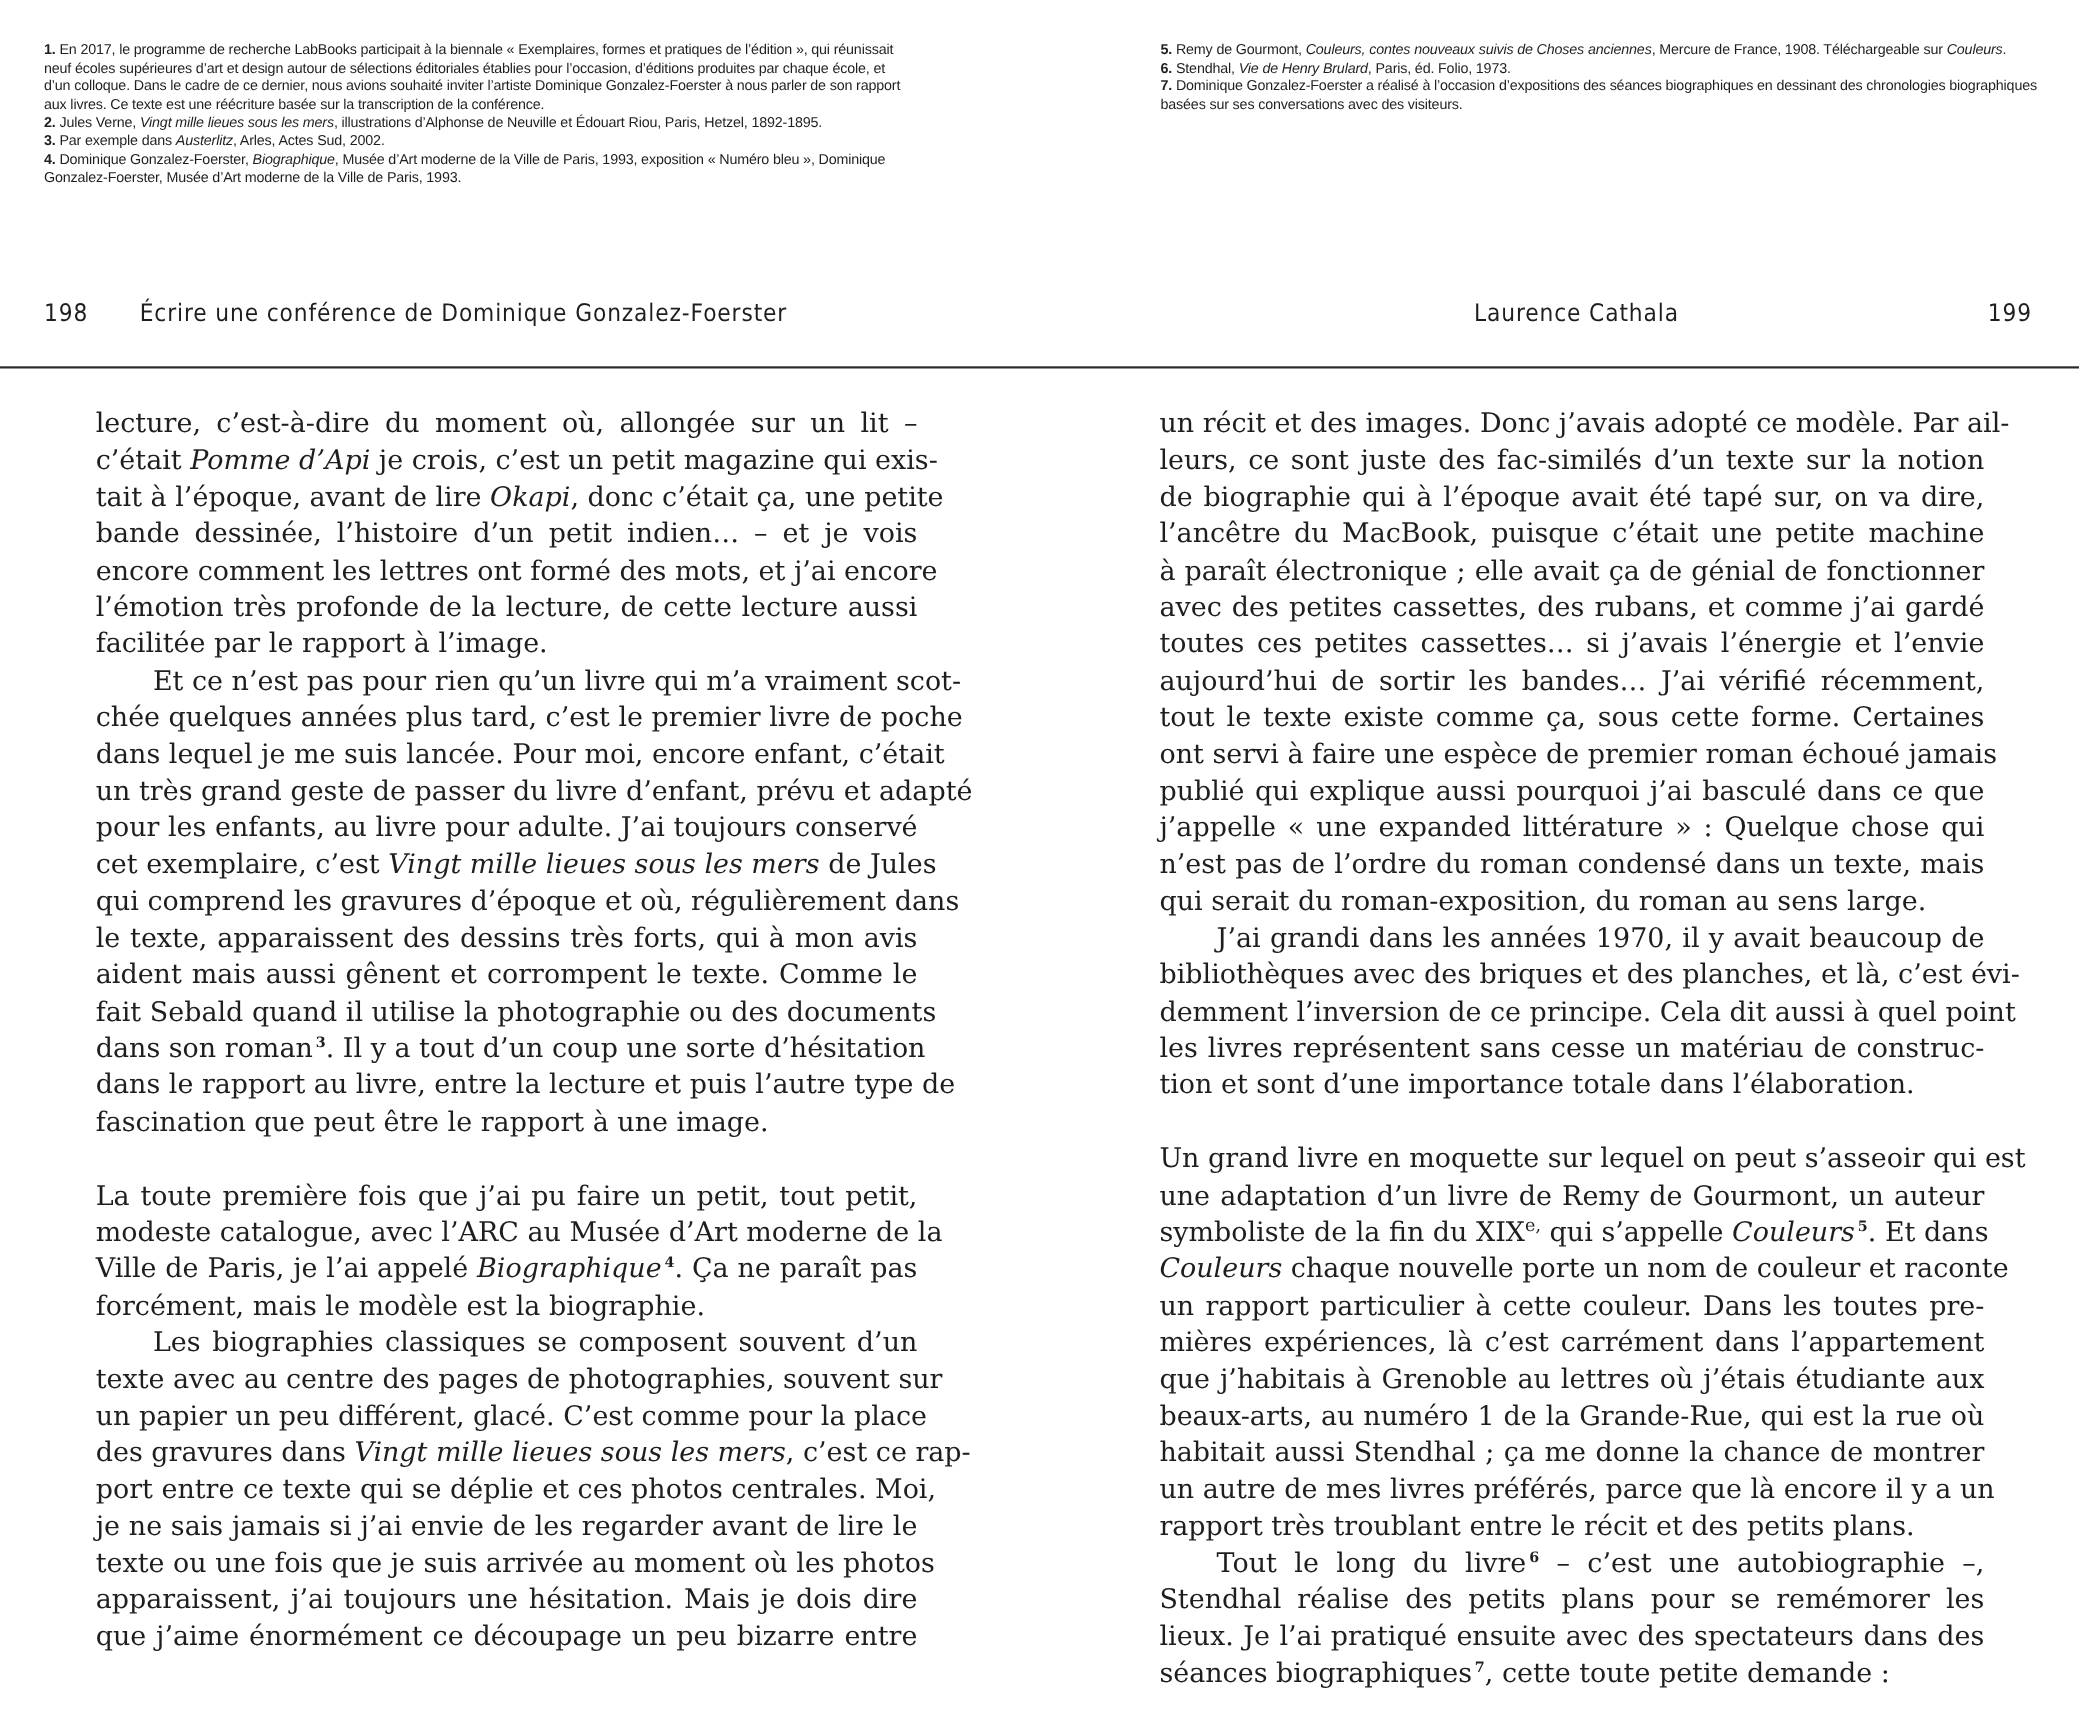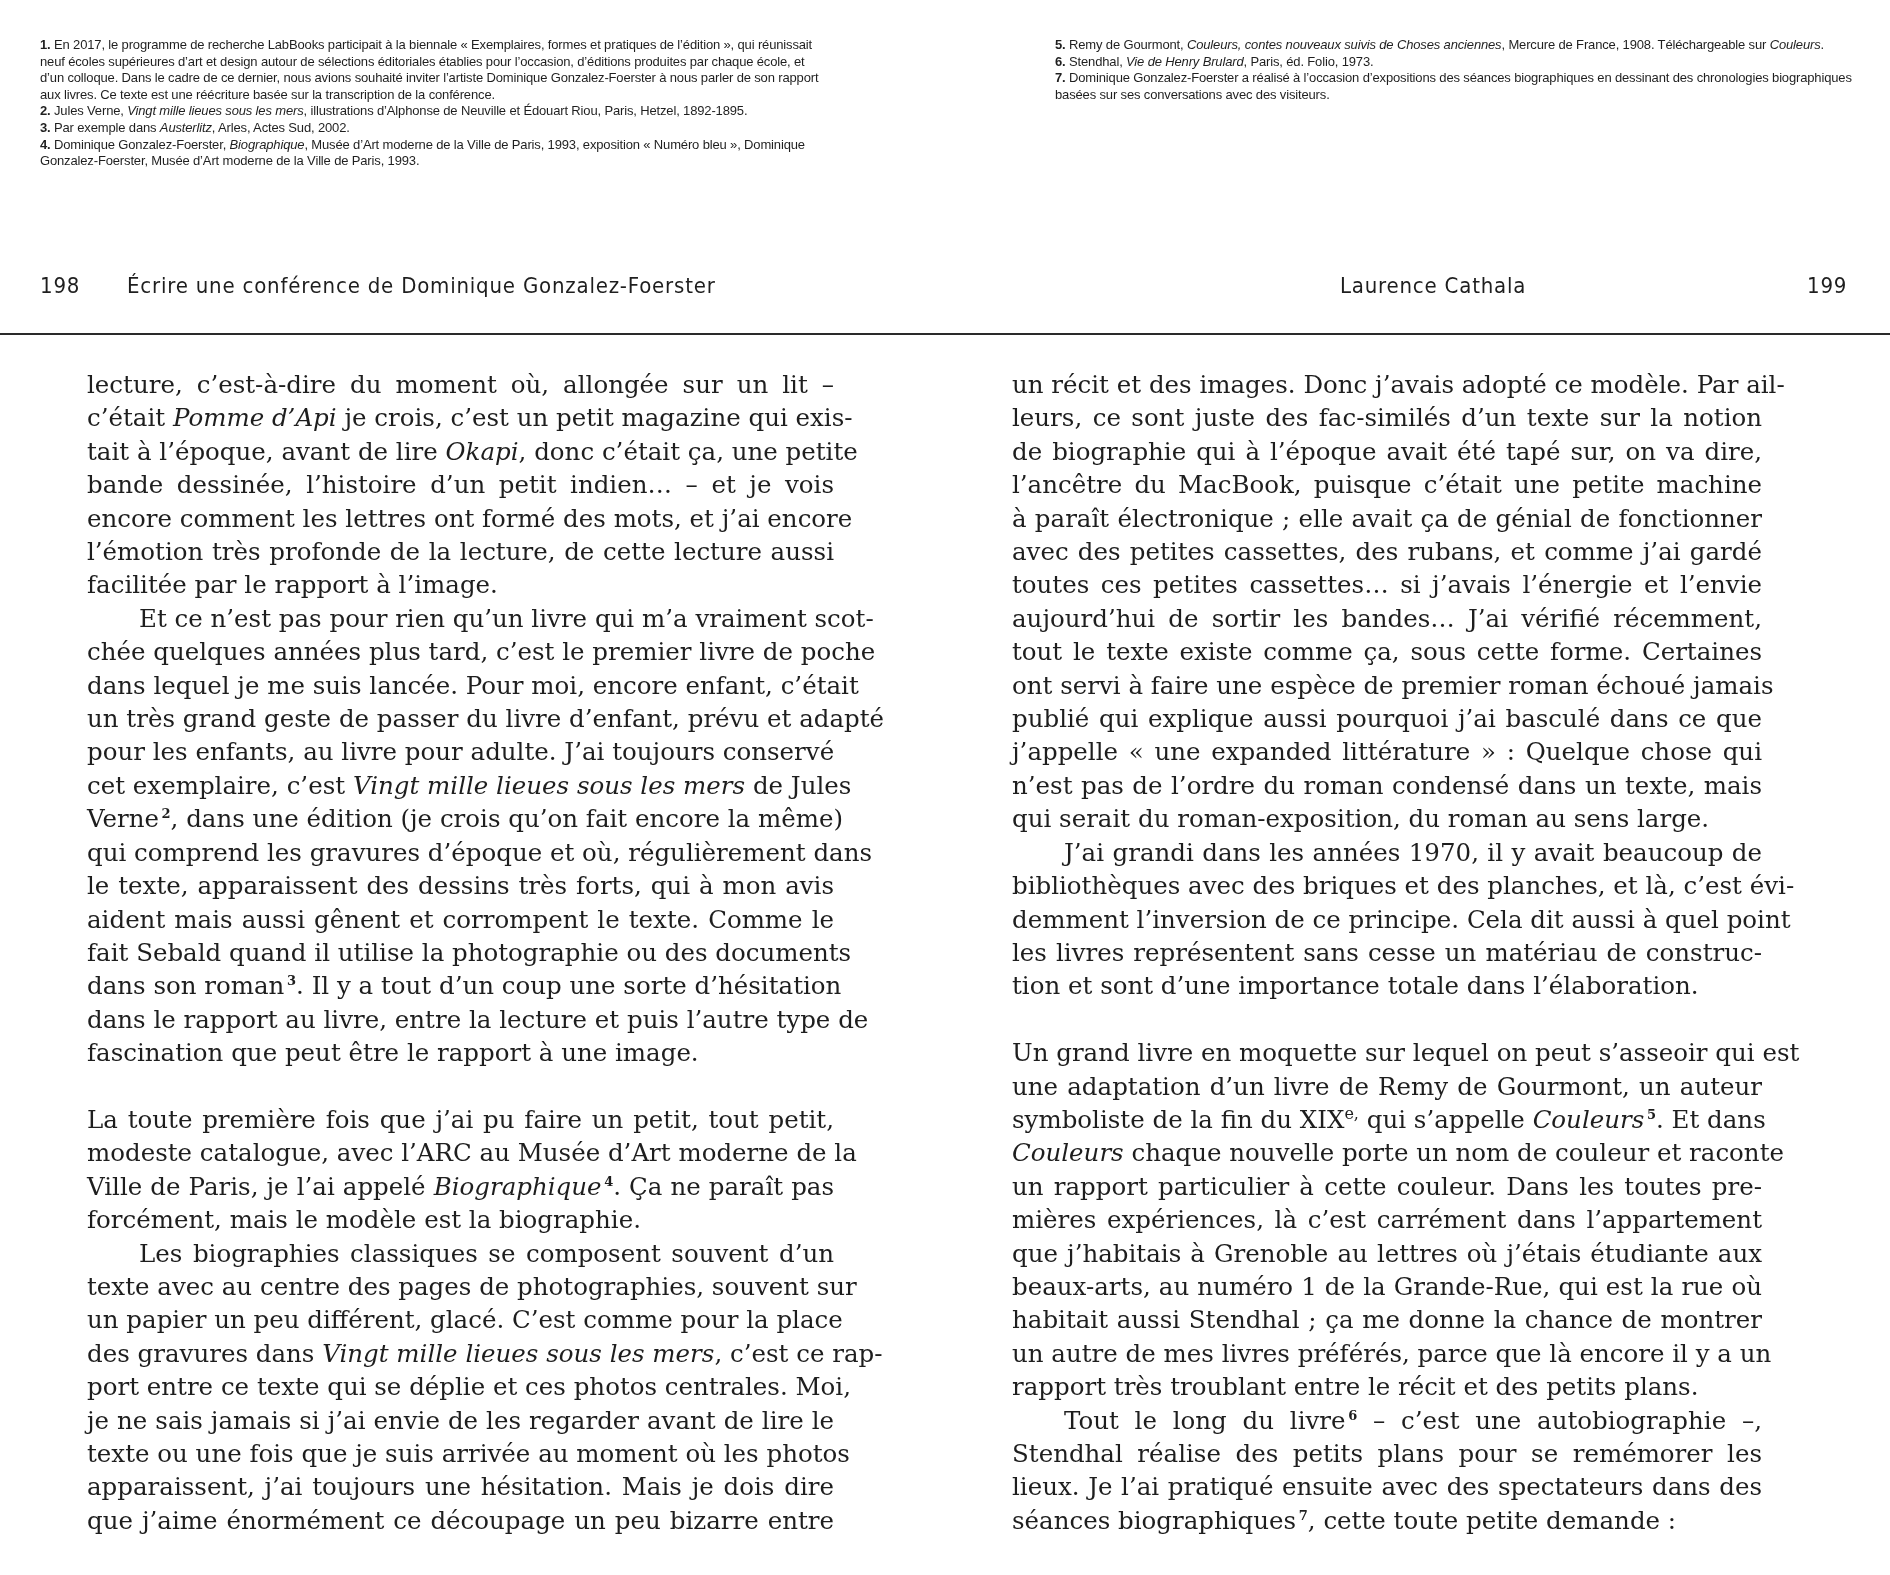--- a/index.html
+++ b/index.html
@@ -58,21 +58,21 @@
     top: 338px;
     font-family: "DejaVu Serif", "Liberation Serif", serif;
     font-size: 24.5px;
     line-height: 33.4px;
     color: #1e1e1e;
     text-align: justify;
     hyphens: manual;
     margin-top: 30px;
   }
   .body-col.left { left: 87px; width: 747px; }
-  .body-col.right { left: 1012px; width: 750px; }
+  .body-col.right { left: 1054px; width: 750px; }
   .body-col i { font-style: italic; }
   .body-col sup { font-size: 13px; font-weight: bold; line-height: 0; vertical-align: 9px; }
   .body-col .line { display: block; text-align-last: justify; white-space: nowrap; }
   .body-col .line.last { text-align-last: left; }
 </style>
 </head>
 <body>
 
 <div>
 
@@ -103,21 +103,20 @@
       <span class="line"><span>bande dessinée, l’histoire d’un petit indien… – et je vois</span></span>
       <span class="line"><span>encore comment les lettres ont formé des mots, et j’ai encore</span></span>
       <span class="line"><span>l’émotion très profonde de la lecture, de cette lecture aussi</span></span>
       <span class="line last"><span>facilitée par le rapport à l’image.</span></span>
       <span class="line" style="text-indent: 52px;"><span>Et ce n’est pas pour rien qu’un livre qui m’a vraiment scot-</span></span>
       <span class="line"><span>chée quelques années plus tard, c’est le premier livre de poche</span></span>
       <span class="line"><span>dans lequel je me suis lancée. Pour moi, encore enfant, c’était</span></span>
       <span class="line"><span>un très grand geste de passer du livre d’enfant, prévu et adapté</span></span>
       <span class="line"><span>pour les enfants, au livre pour adulte. J’ai toujours conservé</span></span>
       <span class="line"><span>cet exemplaire, c’est </span><i>Vingt mille lieues sous les mers</i><span> de Jules</span></span>
-      <span class="line"><span>Verne</span><sup> 2</sup><span>, dans une édition (je crois qu’on fait encore la même)</span></span>
       <span class="line"><span>qui comprend les gravures d’époque et où, régulièrement dans</span></span>
       <span class="line"><span>le texte, apparaissent des dessins très forts, qui à mon avis</span></span>
       <span class="line"><span>aident mais aussi gênent et corrompent le texte. Comme le</span></span>
       <span class="line"><span>fait Sebald quand il utilise la photographie ou des documents</span></span>
       <span class="line"><span>dans son roman</span><sup> 3</sup><span>. Il y a tout d’un coup une sorte d’hésitation</span></span>
       <span class="line"><span>dans le rapport au livre, entre la lecture et puis l’autre type de</span></span>
       <span class="line last"><span>fascination que peut être le rapport à une image.</span></span>
       <span class="line" style="margin-top: 33.4px;"><span>La toute première fois que j’ai pu faire un petit, tout petit,</span></span>
       <span class="line"><span>modeste catalogue, avec l’ARC au Musée d’Art moderne de la</span></span>
       <span class="line"><span>Ville de Paris, je l’ai appelé </span><i>Biographique</i><sup> 4</sup><span>. Ça ne paraît pas</span></span>

